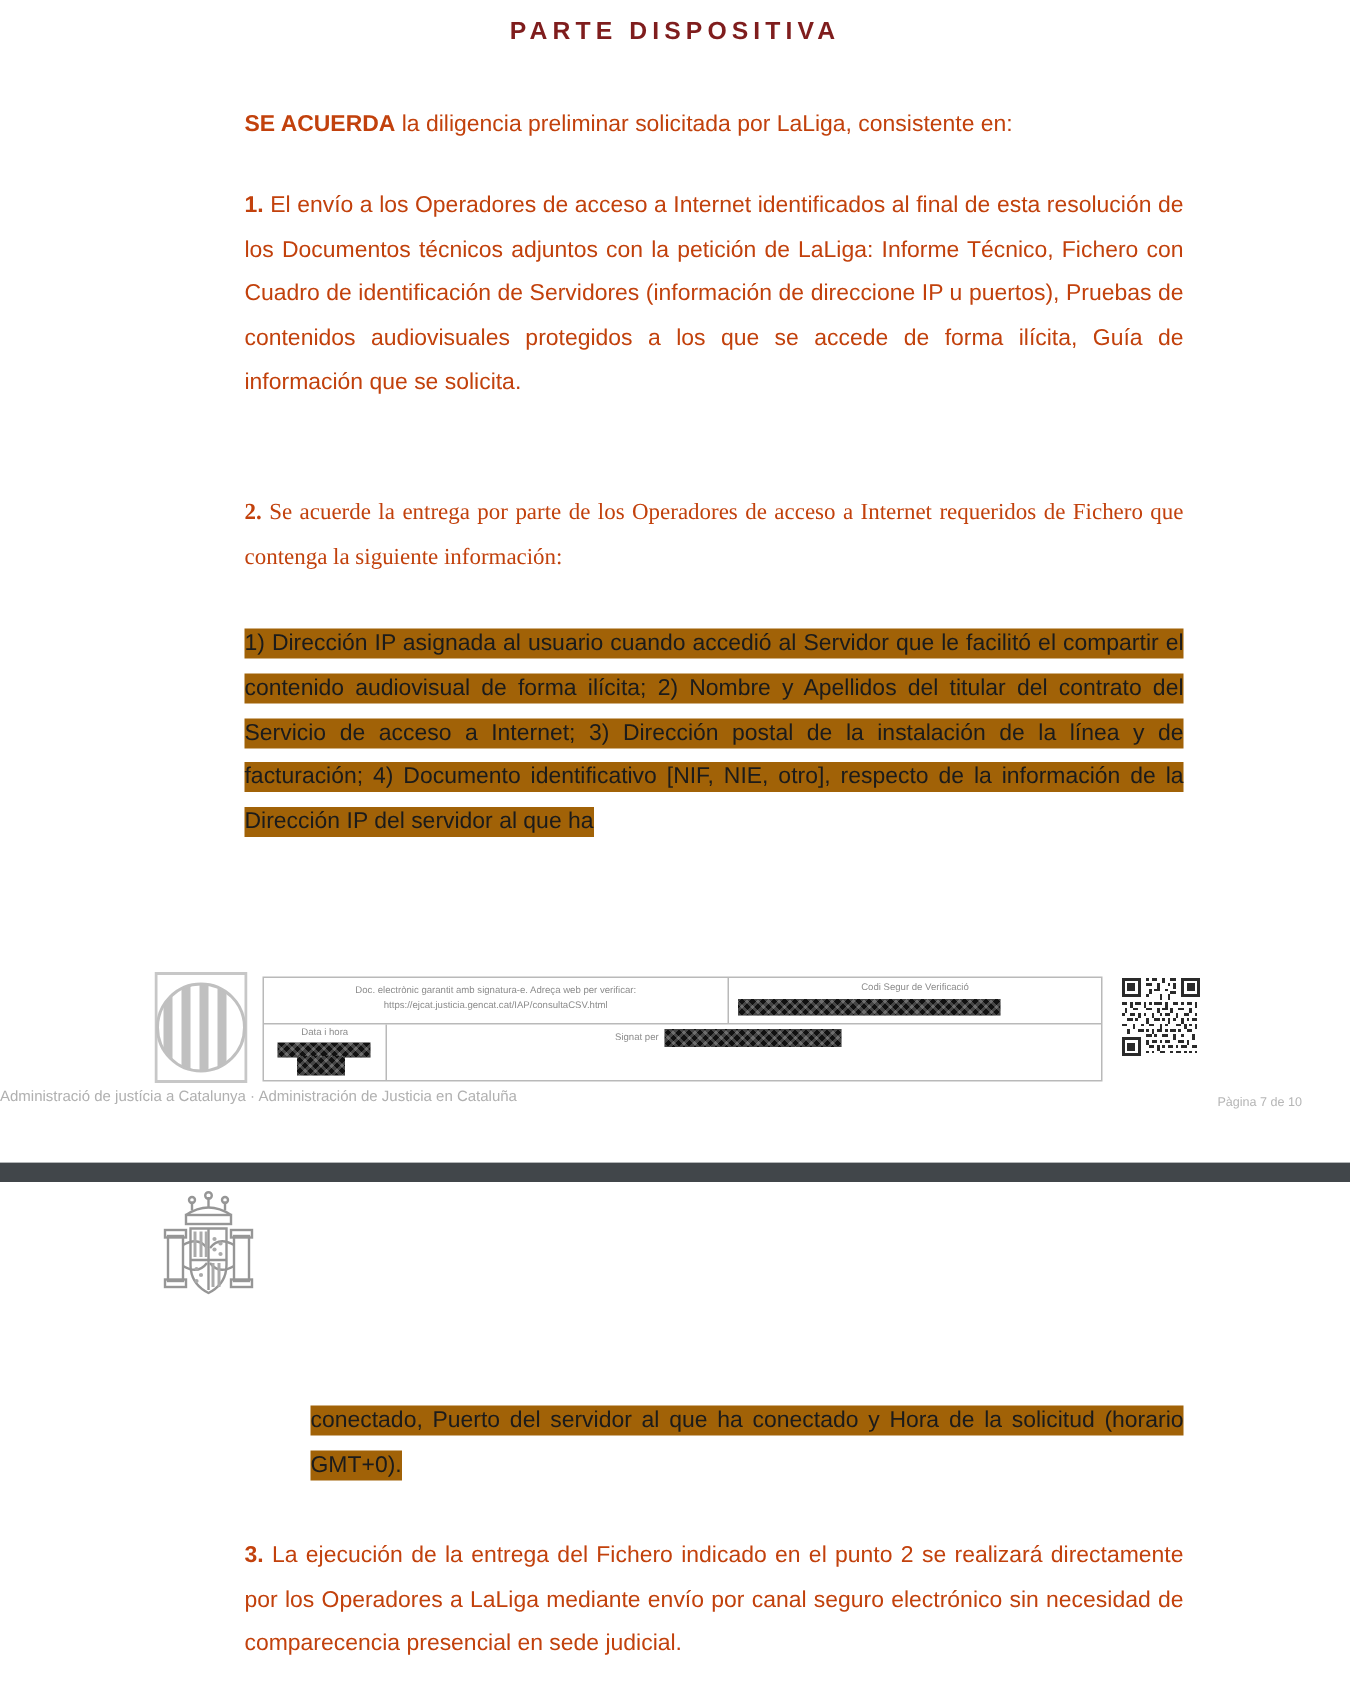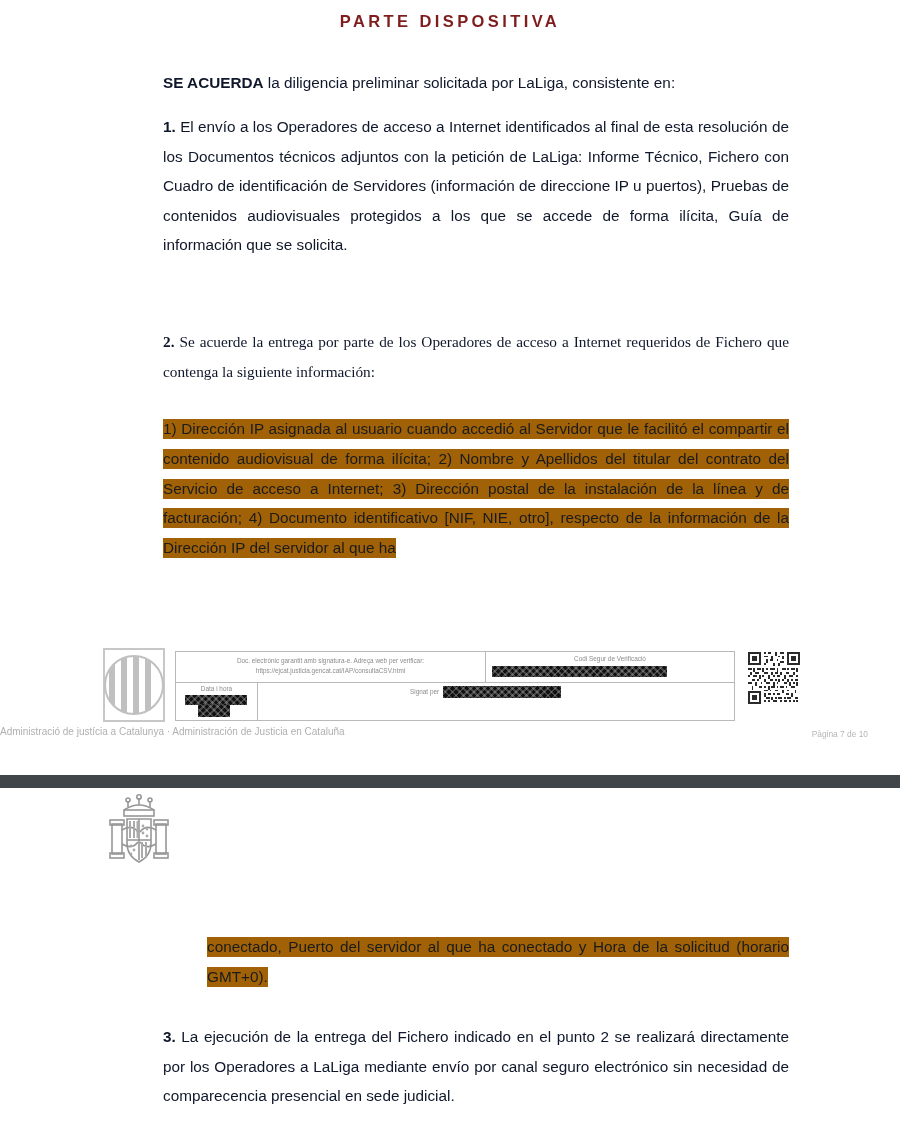--- a/index.html
+++ b/index.html
@@ -49,21 +49,21 @@
     font-weight: bold;
     letter-spacing: 3.4px;
     color: #7f1d1d;
   }
   p.para {
     margin: 0;
     font-size: 15.3px;
     line-height: 29.5px;
     text-align: justify;
     text-justify: inter-word;
-    color: #0f172a;
+    color: #c2410c;
   }
   p.para b { font-weight: bold; }
   .hl {
     background: #a16207;
     box-decoration-break: clone;
     -webkit-box-decoration-break: clone;
     padding: 1px 0 2px 0;
   }
   .para-highlight {
     margin: 0;
@@ -194,21 +194,21 @@
 <div class="page page-one">
 
   <div class="doc-title">PARTE DISPOSITIVA</div>
 
   <div class="body-col" style="top:68px;">
     <p class="para">
       <b>SE ACUERDA</b><span> la diligencia preliminar solicitada por LaLiga, consistente en:</span>
     </p>
   </div>
 
-  <div class="body-col" style="top:112px;">
+  <div class="body-col" style="top:122px;">
     <p class="para">
       <b>1.</b><span> El envío a los Operadores de acceso a Internet identificados al final de esta resolución de los Documentos técnicos adjuntos con la petición de LaLiga: Informe Técnico, Fichero con Cuadro de identificación de Servidores (información de direccione IP u puertos), Pruebas de contenidos audiovisuales protegidos a los que se accede de forma ilícita, Guía de información que se solicita.</span>
     </p>
   </div>
 
   <div class="body-col" style="top:327px;font-family:Liberation Serif, serif;">
     <p class="para">
       <b>2.</b><span> Se acuerde la entrega por parte de los Operadores de acceso a Internet requeridos de Fichero que contenga la siguiente información:</span>
     </p>
   </div>

